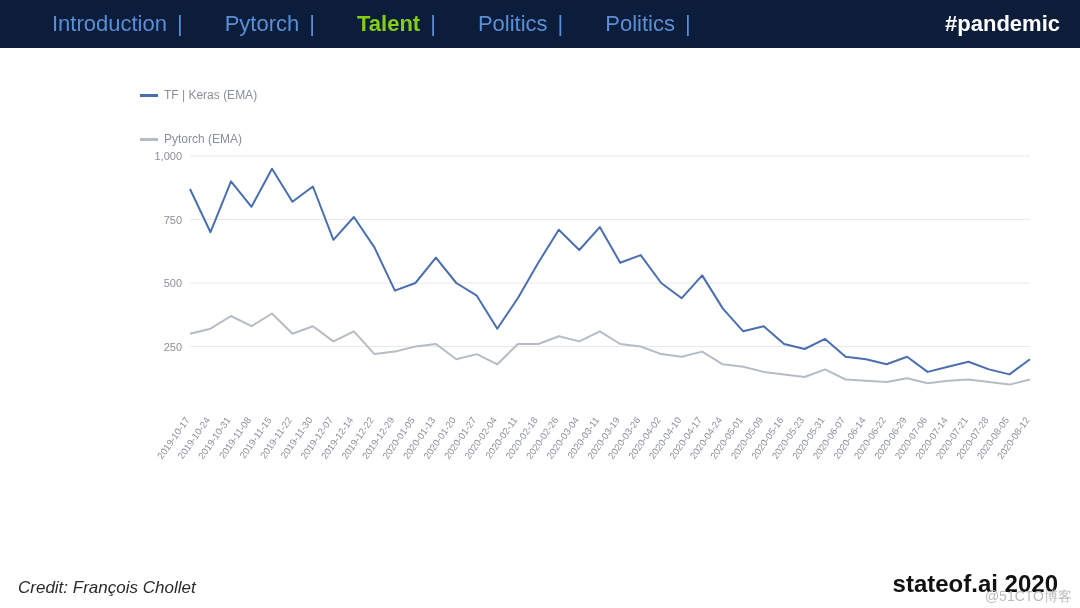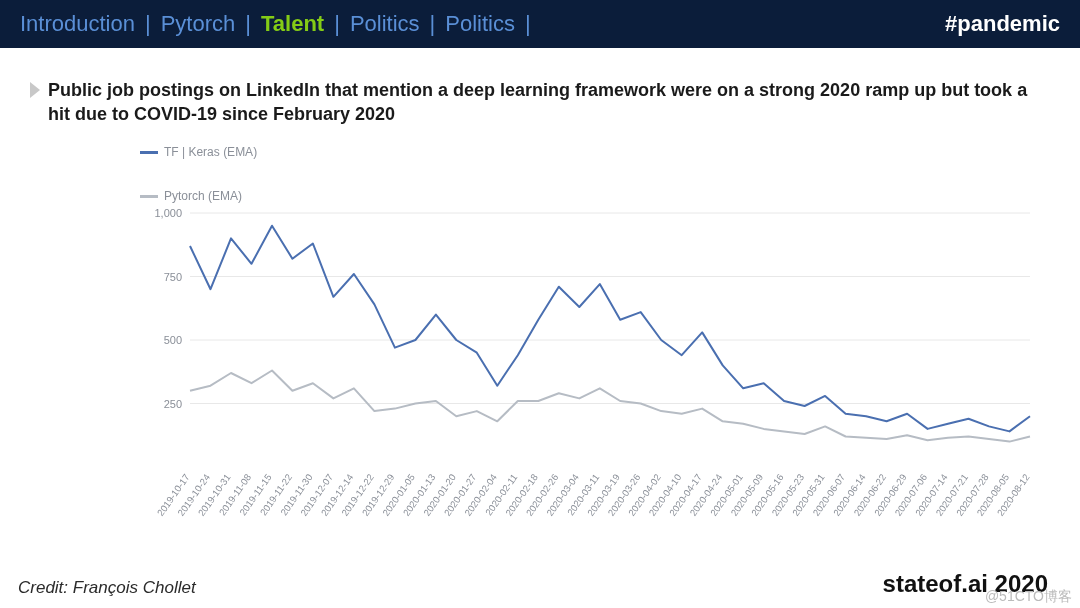--- a/index.html
+++ b/index.html
@@ -14,21 +14,21 @@
     background: #0b1d3a;
     color: #5a8fd6;
     height: 48px;
     display: flex;
     align-items: center;
     justify-content: space-between;
     padding: 0 20px;
     font-size: 22px;
   }
   .nav { display: flex; gap: 0; align-items: baseline; }
-  .nav-item { color: #5a8fd6; }
+  .nav-item { color: #5a8fd6; margin-left: 32px; }
   .nav-sep { color: #5a8fd6; padding: 0 10px; }
   .nav-item.active { color: #84cc16; font-weight: 700; }
   .hashtag { color: #fff; font-weight: 700; font-size: 22px; }
   .content { padding: 30px 30px 0 30px; }
   .title {
     font-size: 25px;
     font-weight: 700;
     color: #1a1a1a;
     margin-bottom: 18px;
   }
@@ -38,21 +38,21 @@
     border-top: 8px solid transparent;
     border-bottom: 8px solid transparent;
     border-left: 10px solid #c8c8c8;
     margin-top: 4px; flex-shrink: 0;
   }
   .subtitle { font-size: 18px; font-weight: 700; color: #1a1a1a; line-height: 1.35; }
   .chart-wrap { padding: 10px 40px 0 110px; }
   .legend { display: flex; gap: 30px; justify-content: center; font-size: 12px; color: #8a8f98; margin-bottom: 4px; flex-direction: column; }
   .legend .swatch { width: 18px; height: 3px; display: inline-block; vertical-align: middle; margin-right: 6px; }
   .footer {
-    position: absolute; bottom: 10px; left: 18px; right: 32px;
+    position: absolute; bottom: 10px; left: 18px; right: 22px;
     display: flex; justify-content: space-between; align-items: flex-end;
   }
   .credit { font-style: italic; font-size: 17px; color: #2a2a2a; }
   .brand { font-size: 24px; font-weight: 700; color: #111; margin-top: 8px; }
   .watermark { position: absolute; right: 8px; bottom: 2px; font-size: 14px; color: #bbb; }
   svg text { font-family: inherit; }
 </style>
 </head>
 <body>
 
@@ -66,24 +66,20 @@
       <span class="nav-sep">|</span>
       <span class="nav-item">Politics</span>
       <span class="nav-sep">|</span>
       <span class="nav-item">Politics</span>
       <span class="nav-sep">|</span>
     </div>
   <div class="hashtag">#pandemic</div>
 </div>
 
 <div class="content">
-  <div class="subrow">
-    <div class="arrow"></div>
-    <div class="subtitle">Public job postings on LinkedIn that mention a deep learning framework were on a strong 2020 ramp up but took a hit due to COVID-19 since February 2020</div>
-  </div>
 
   <div class="chart-wrap">
     <div class="legend" id="legend">
         <span><span class="swatch" style="background: rgb(74, 111, 176);"></span><span>TF | Keras (EMA)</span></span>
         <span><span class="swatch" style="background: rgb(182, 188, 196);"></span><span>Pytorch (EMA)</span></span>
       </div>
     <svg id="chart-svg" width="900" height="330">
         <line x1="50" x2="890" y1="196.5" y2="196.5" stroke="#e8e8e8" stroke-width="1"></line>
         <text x="42" y="200.5" text-anchor="end" font-size="11" fill="#8a8f98">250</text>
         <line x1="50" x2="890" y1="133" y2="133" stroke="#e8e8e8" stroke-width="1"></line>

